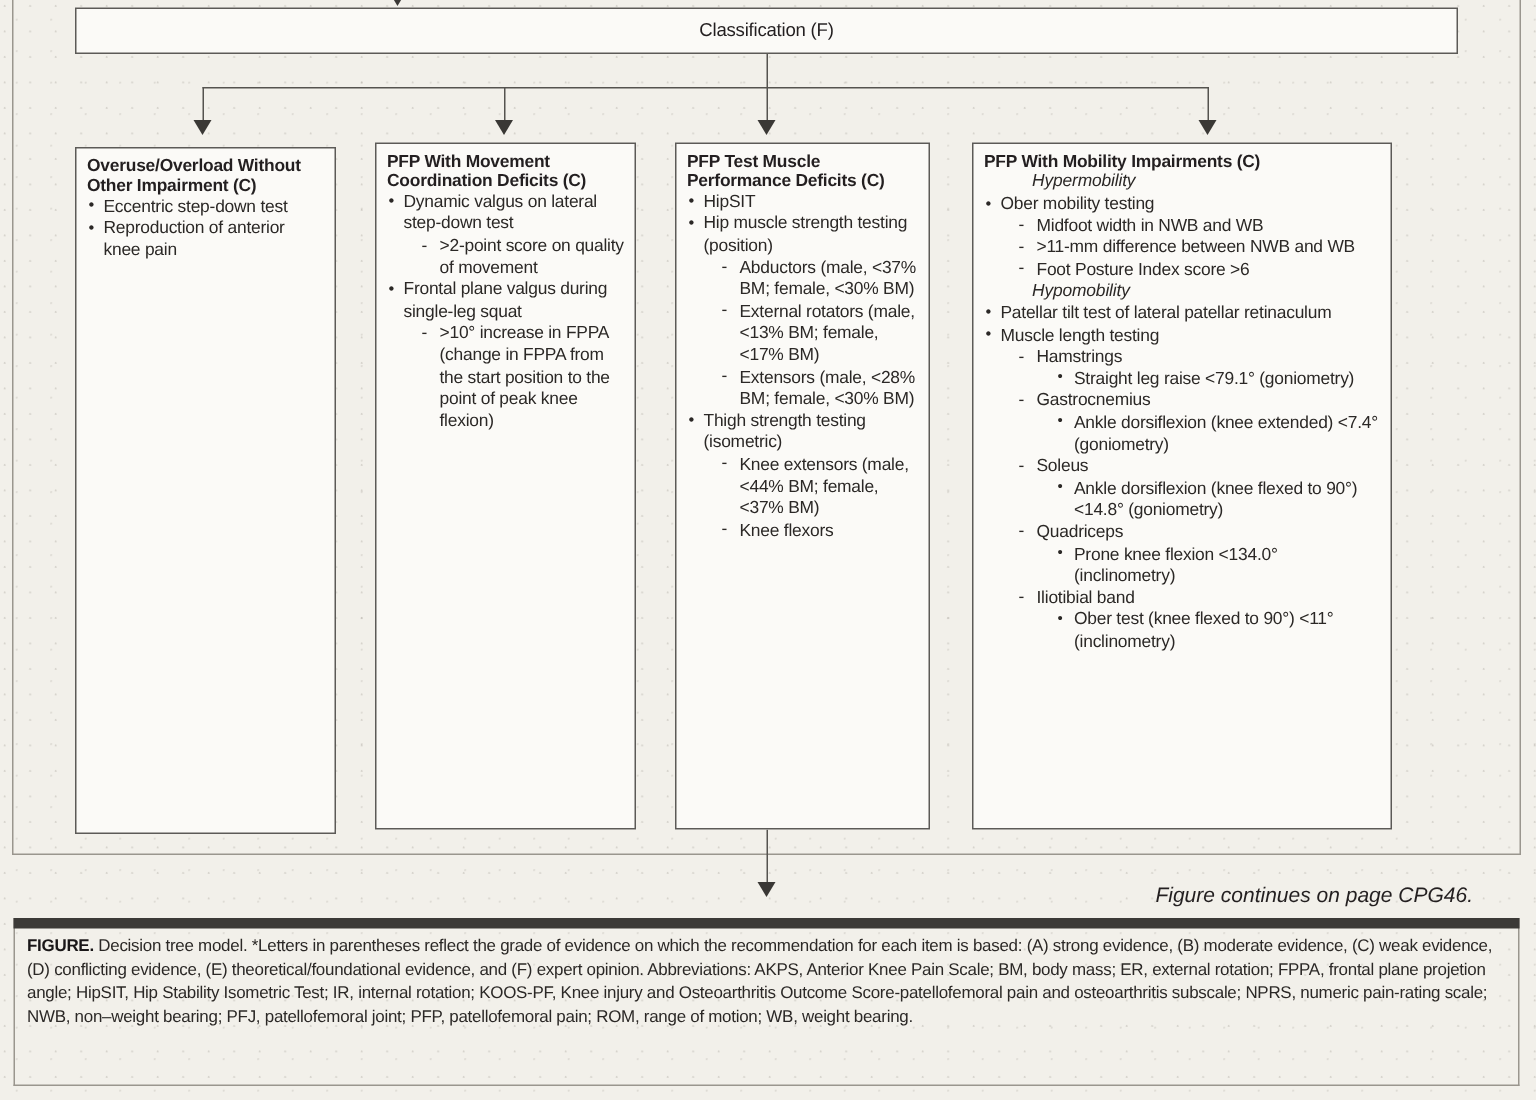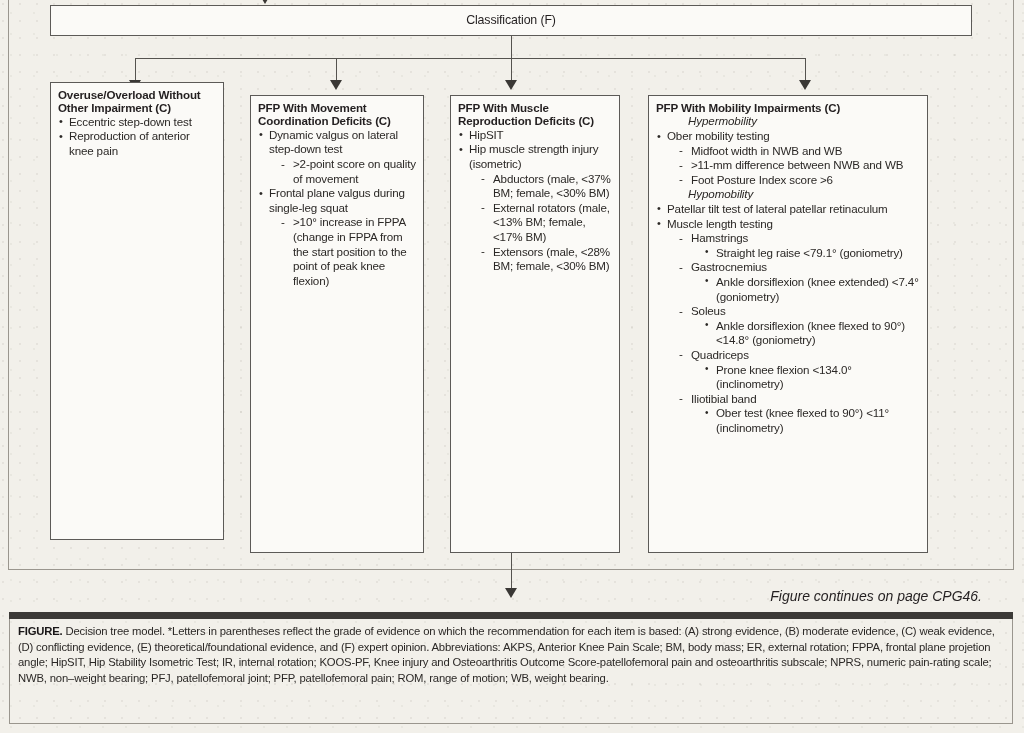--- a/index.html
+++ b/index.html
@@ -156,21 +156,21 @@
 
   <div class="ln" style="left:336px; top:58px; width:1.4px; height:25px;"></div>
   <div class="arrow" style="left:330px; top:80px;"></div>
 
   <div class="ln" style="left:511px; top:58px; width:1.4px; height:25px;"></div>
   <div class="arrow" style="left:505px; top:80px;"></div>
 
   <div class="ln" style="left:805px; top:58px; width:1.4px; height:25px;"></div>
   <div class="arrow" style="left:799px; top:80px;"></div>
 
-  <div class="node" style="left:50px; top:82px; width:174px; height:458px;">
+  <div class="node" style="left:50px; top:98px; width:174px; height:458px;">
     <div class="title">Overuse/Overload Without Other Impairment (C)</div>
     <ul class="l1">
       <li>Eccentric step-down test</li>
       <li>Reproduction of anterior knee pain</li>
     </ul>
   </div>
 
   <div class="node" style="left:250px; top:95px; width:174px; height:458px;">
     <div class="title">PFP With Movement Coordination Deficits (C)</div>
     <ul class="l1">
@@ -183,31 +183,38 @@
       <li>
         <span>Frontal plane valgus during single-leg squat</span>
         <ul class="l2">
           <li>&gt;10° increase in FPPA (change in FPPA from the start position to the point of peak knee flexion)</li>
         </ul>
       </li>
     </ul>
   </div>
 
   <div class="node" style="left:450px; top:95px; width:170px; height:458px;">
-    <div class="title">PFP With Muscle Reproduction Deficits (C)</div>
+    <div class="title">PFP Test Muscle Performance Deficits (C)</div>
     <ul class="l1">
       <li>
         <span>HipSIT</span>
       </li>
       <li>
-        <span>Hip muscle strength injury (isometric)</span>
+        <span>Hip muscle strength testing (position)</span>
         <ul class="l2">
           <li>Abductors (male, &lt;37% BM; female, &lt;30% BM)</li>
           <li>External rotators (male, &lt;13% BM; female, &lt;17% BM)</li>
           <li>Extensors (male, &lt;28% BM; female, &lt;30% BM)</li>
+        </ul>
+      </li>
+      <li>
+        <span>Thigh strength testing (isometric)</span>
+        <ul class="l2">
+          <li>Knee extensors (male, &lt;44% BM; female, &lt;37% BM)</li>
+          <li>Knee flexors</li>
         </ul>
       </li>
     </ul>
   </div>
 
   <div class="node" style="left:648px; top:95px; width:280px; height:458px;">
     <div class="title">PFP With Mobility Impairments (C)</div>
     <div class="subhead">Hypermobility</div>
     <ul class="l1">
       <li>

